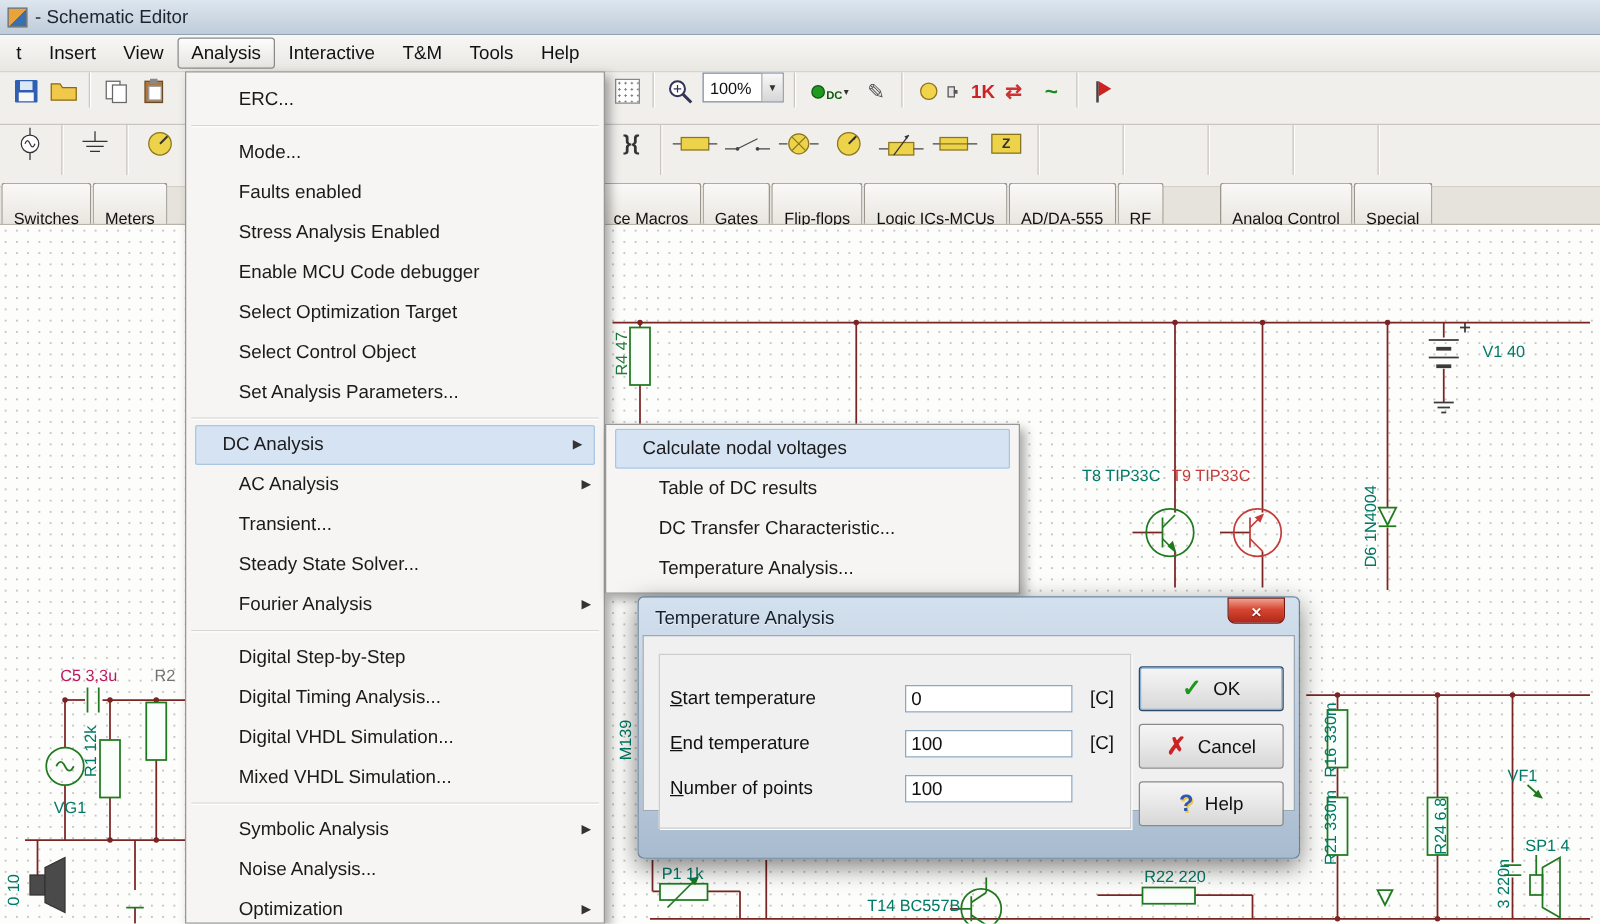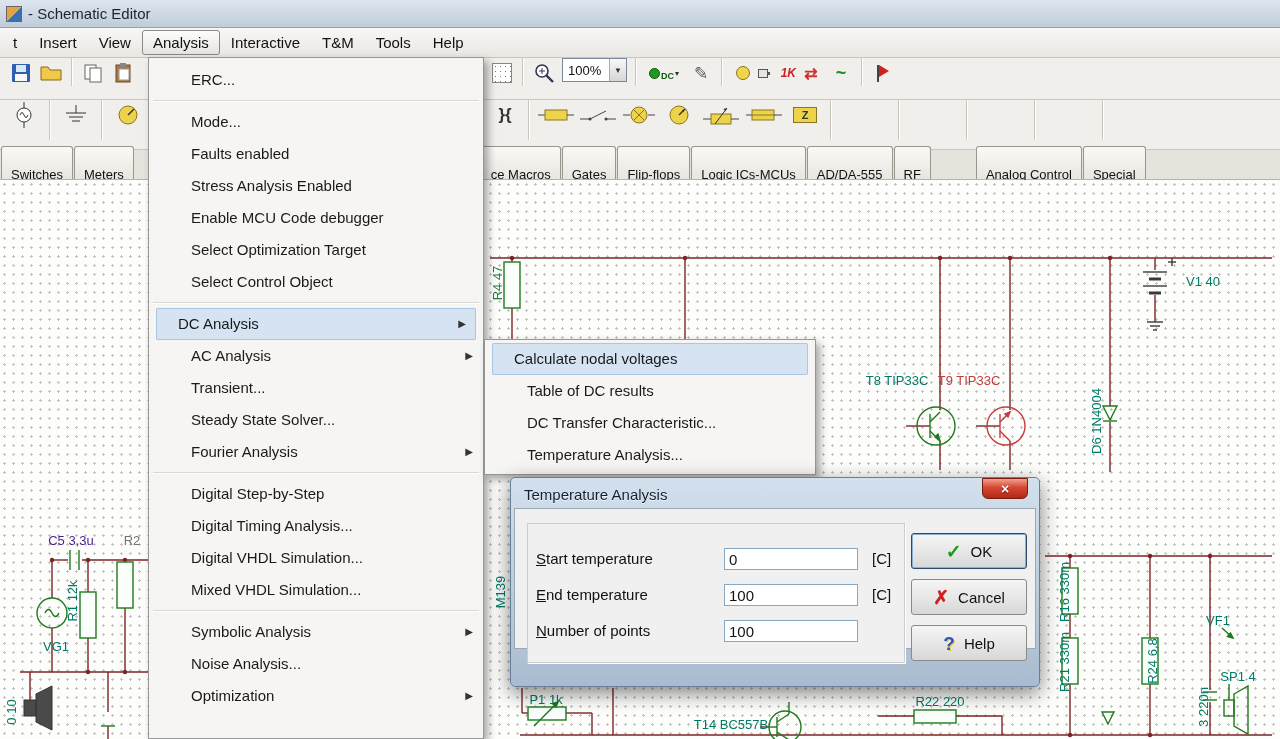--- a/index.html
+++ b/index.html
@@ -39,21 +39,21 @@
     background-image:radial-gradient(circle,#777 0.8px,transparent 0.9px); background-size:5px 5px; }
   .dcprobe { width:44px; }
   .dc-dot { width:11px; height:11px; border-radius:50%; background:#1f9a1f; border:1px solid #0d5a0d; }
   .dc-lab { font-size:9px; color:#0d5a0d; margin:6px 1px 0 1px; font-weight:bold; }
   .mini-arrow { font-size:8px; color:#333; }
   .pen-glyph { font-size:17px; color:#555; }
   .probe-circle { width:14px; height:14px; border-radius:50%; background:#f2d44a; border:1px solid #8a7420; }
   .battery { width:38px; }
   .bat-shape { width:16px; height:9px; background:#e4e4e4; border:1px solid #555; position:relative; }
   .bat-shape::after { content:""; position:absolute; right:-3px; top:2px; width:3px; height:3px; background:#555; }
-  .bat-lab { font-size:12px; color:#c22; font-weight:bold; margin-left:13px;font-style:italic; }
+  .bat-lab { font-size:15px; color:#c22; font-weight:bold; margin-left:13px; }
   .arrows-glyph { font-size:16px; font-weight:bold; color:#cc3333; }
   .wave-glyph { font-size:18px; font-weight:bold; color:#1f8a1f; }
   .flag-pole { border-left:2px solid #444; height:17px; display:inline-block; }
   .flag-tri { display:inline-block; width:0; height:0; border-top:6px solid transparent;
     border-bottom:6px solid transparent; border-left:10px solid #cc2222; vertical-align:top; }
   .brace { font-size:17px; font-weight:bold; color:#333; }
   .ztrans { width:24px; height:16px; border:1px solid #8a7420; background:#edd34a;
     font-size:11px; font-weight:bold; color:#333; display:flex; align-items:center; justify-content:center; }
 
   
@@ -460,21 +460,21 @@
       <rect x="24" y="700" width="12" height="16"></rect>
       <path d="M36,694 L52,686 L52,730 L36,722 Z"></path>
     </g>
   </svg>
   <div id="canvas-labels">
       <span class="clabel rot" style="left: 497px; top: 283px; color: rgb(31, 125, 60);">R4 47</span>
       <span class="clabel" style="left: 1203px; top: 281px; color: rgb(0, 122, 102);">V1 40</span>
       <span class="clabel" style="left: 897px; top: 380px; color: rgb(0, 122, 102);">T8 TIP33C</span>
       <span class="clabel" style="left: 969px; top: 380px; color: rgb(196, 60, 60);">T9 TIP33C</span>
       <span class="clabel rot" style="left: 1096px; top: 421px; color: rgb(0, 122, 102);">D6 1N4004</span>
-      <span class="clabel" style="left: 71px; top: 540px; color: #4c1d95;">C5 3,3u</span>
+      <span class="clabel" style="left: 71px; top: 540px; color: #be185d;">C5 3,3u</span>
       <span class="clabel" style="left: 132px; top: 540px; color: #737373;">R2</span>
       <span class="clabel rot" style="left: 72px; top: 601px; color: rgb(0, 122, 102);">R1 12k</span>
       <span class="clabel" style="left: 56px; top: 646px; color: rgb(0, 122, 102);">VG1</span>
       <span class="clabel rot" style="left: 500px; top: 592px; color: rgb(0, 122, 102);">M139</span>
       <span class="clabel rot" style="left: 1064px; top: 592px; color: rgb(0, 122, 102);">R16 330m</span>
       <span class="clabel" style="left: 1218px; top: 620px; color: rgb(0, 122, 102);">VF1</span>
       <span class="clabel rot" style="left: 1064px; top: 662px; color: rgb(0, 122, 102);">R21 330m</span>
       <span class="clabel rot" style="left: 1152px; top: 661px; color: rgb(0, 122, 102);">R24 6,8</span>
       <span class="clabel" style="left: 940px; top: 701px; color: rgb(0, 122, 102);">R22 220</span>
       <span class="clabel" style="left: 546px; top: 699px; color: rgb(0, 122, 102);">P1 1k</span>
@@ -486,20 +486,21 @@
 
   <div class="menu-dropdown" id="analysis-menu">
       <div class="menu-item"><span>ERC...</span></div>
       <div class="menu-sep"></div>
       <div class="menu-item"><span>Mode...</span></div>
       <div class="menu-item"><span>Faults enabled</span></div>
       <div class="menu-item"><span>Stress Analysis Enabled</span></div>
       <div class="menu-item"><span>Enable MCU Code debugger</span></div>
       <div class="menu-item"><span>Select Optimization Target</span></div>
       <div class="menu-item"><span>Select Control Object</span></div>
+      <div class="menu-item"><span>Set Analysis Parameters...</span></div>
       <div class="menu-sep"></div>
       <div class="menu-item hl"><span>DC Analysis</span><span class="sub-arrow">▶</span></div>
       <div class="menu-item"><span>AC Analysis</span><span class="sub-arrow">▶</span></div>
       <div class="menu-item"><span>Transient...</span></div>
       <div class="menu-item"><span>Steady State Solver...</span></div>
       <div class="menu-item"><span>Fourier Analysis</span><span class="sub-arrow">▶</span></div>
       <div class="menu-sep"></div>
       <div class="menu-item"><span>Digital Step-by-Step</span></div>
       <div class="menu-item"><span>Digital Timing Analysis...</span></div>
       <div class="menu-item"><span>Digital VHDL Simulation...</span></div>

